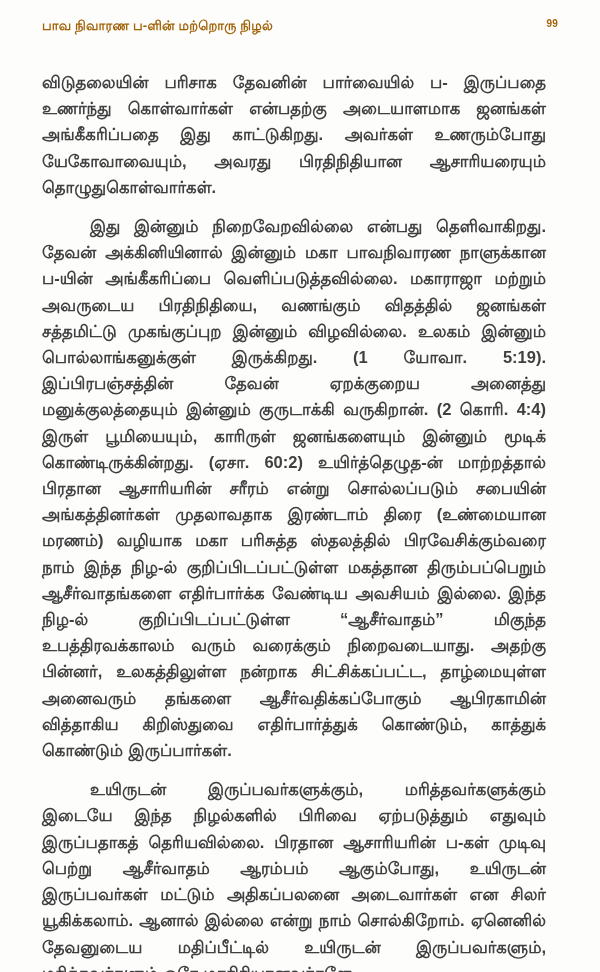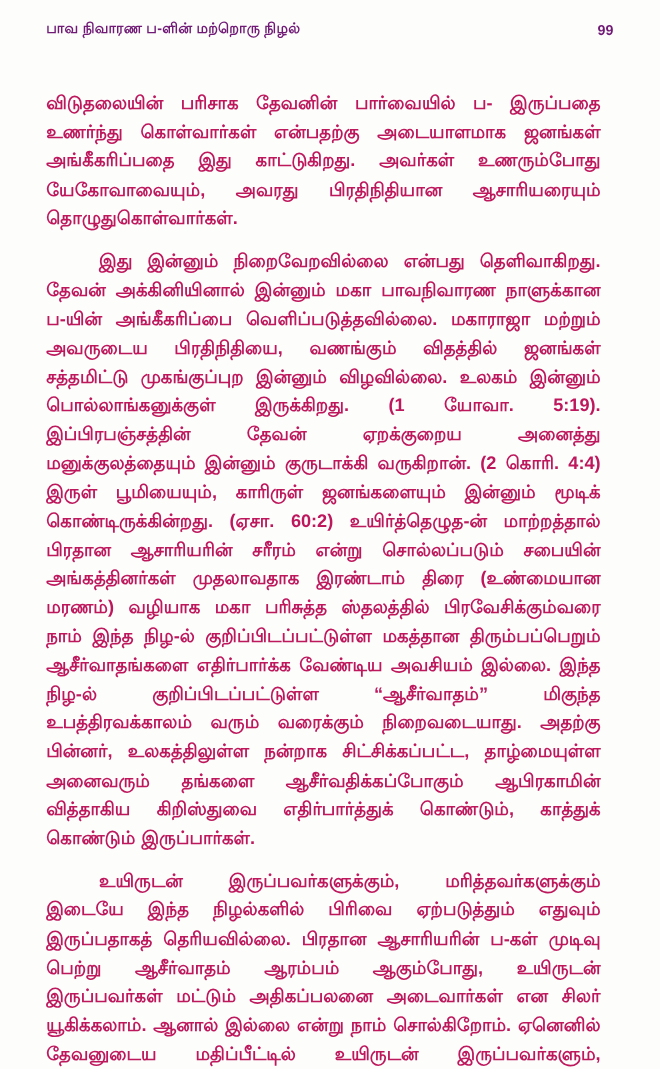--- a/index.html
+++ b/index.html
@@ -15,43 +15,43 @@
     background: #fdfdfc;
     box-sizing: border-box;
     padding: 18px 42px 20px 42px;
     font-family: "Liberation Sans", "DejaVu Sans", sans-serif;
     color: #1c1c1c;
     overflow: hidden;
   }
   .page-header {
     display: flex;
     justify-content: space-between;
-    align-items: flex-end;
+    align-items: flex-start;
     font-size: 13px;
     font-weight: 700;
-    color: #701a75;
+    color: #a16207;
     letter-spacing: 0.2px;
-    margin-bottom: 46px;
+    margin-bottom: 34px;
   }
   .page-header .running-title {
     white-space: nowrap;
   }
   .page-header .page-number {
-    font-size: 13px;
+    font-size: 10px;
     font-weight: 700;
   }
   .page-body p {
     margin: 0 12px 13px 0;
     font-size: 16.5px;
     line-height: 26.2px;
     font-weight: 700;
     text-align: justify;
     text-justify: inter-word;
     word-spacing: 1px;
-    color: #be185d;
+    color: #404040;
     text-indent: 48px;
   }
   .page-body p.first {
     text-indent: 0;
   }
   .page-body p:last-child {
     margin-bottom: 0;
   }
 </style>
 </head>

